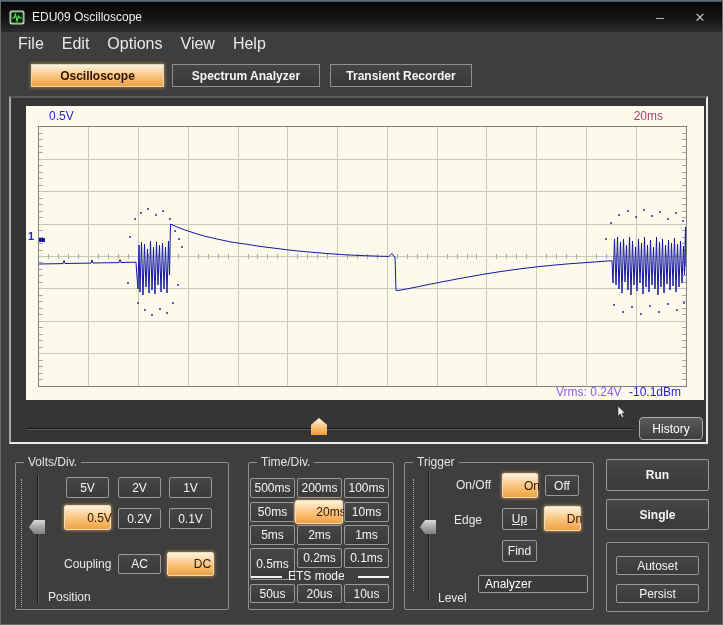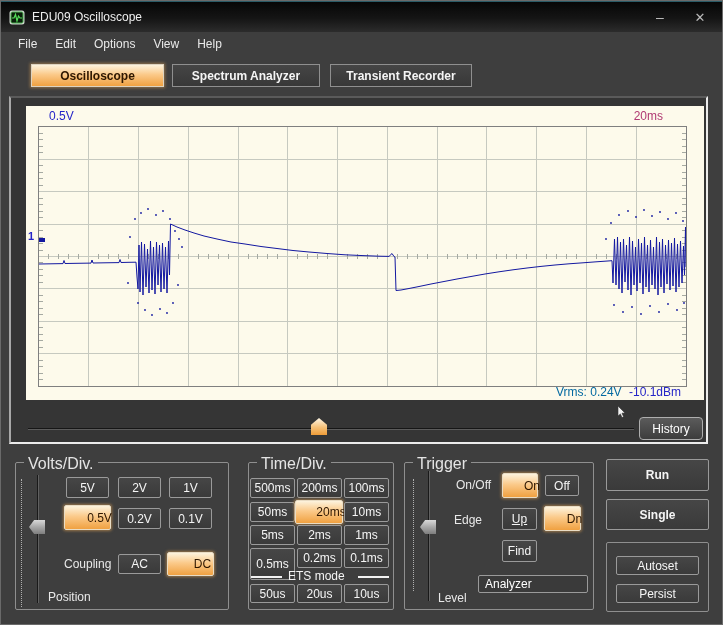--- a/index.html
+++ b/index.html
@@ -18,21 +18,21 @@
     border-top:1px solid #2a5a66;
   }
   .app-icon{position:absolute;left:8px;top:7px;width:17px;height:17px;}
   .title-text{position:absolute;left:31px;top:8px;font-size:12px;color:#efefef;}
   .win-btn{position:absolute;top:4px;width:28px;height:22px;display:flex;align-items:center;justify-content:center;
     color:#b9b9b9;font-size:14px;cursor:default;}
   .btn-min{right:48px;}
   .btn-close{right:8px;font-size:13px;}
   
   .menubar{position:absolute;left:0;top:30px;width:100%;height:25px;display:flex;align-items:center;padding-left:8px;box-sizing:border-box;}
-  .menu-item{font-size:12px;color:#e9e9e9;padding:3px 9px;}
+  .menu-item{font-size:16px;color:#e9e9e9;padding:3px 9px;}
   
   .tab{position:absolute;top:63px;height:23px;box-sizing:border-box;
     background:linear-gradient(180deg,#454545,#383838);
     border:1px solid #8f8f8f;color:#f5f5f5;font-size:12px;font-weight:bold;
     display:flex;align-items:center;justify-content:center;}
   .tab.active{
     background:linear-gradient(180deg,#fdf3dd 0%,#fbca8a 45%,#f0a141 100%);
     border:1px solid #ddd3c0;color:#33190082;color:#2e1700;
     box-shadow:0 0 3px 1px rgba(248,178,88,.45);}
   
@@ -52,21 +52,21 @@
   .hscroll-thumb{position:absolute;left:300px;top:320px;width:16px;height:17px;
     clip-path:polygon(50% 0,100% 40%,100% 100%,0 100%,0 40%);
     background:linear-gradient(180deg,#fff7e6 0%,#f6c178 55%,#ee9c38 100%);}
   .history-btn{position:absolute;left:628px;top:319px;width:62px;height:21px;
     background:linear-gradient(180deg,#5b5b5b,#3d3d3d);
     border:1px solid #aeaeae;border-radius:4px;color:#fff;font-size:12px;
     display:flex;align-items:center;justify-content:center;}
   .mouse-cursor{position:absolute;left:606px;top:308px;width:10px;height:14px;}
   
   .group{position:absolute;border:1px solid #8f8f8f;border-radius:2px;box-sizing:border-box;}
-  .legend{position:absolute;top:-8px;left:8px;background:#3e3e3e;padding:0 4px;font-size:16px;color:#e4e4e4;}
+  .legend{position:absolute;top:-8px;left:8px;background:#3e3e3e;padding:0 4px;font-size:12px;color:#e4e4e4;}
   
   .btn{position:absolute;box-sizing:border-box;
     background:linear-gradient(180deg,#464646,#3a3a3a);
     border:1px solid #9a9a9a;border-radius:2px;color:#f5f5f5;font-size:12px;
     display:flex;align-items:center;justify-content:center;}
   .btn.sel{
     background:linear-gradient(180deg,#fdf3dd 0%,#fbca8a 45%,#f0a141 100%);
     border:1px solid #e9dcc4;color:#2e1700;
     box-shadow:0 0 3px 1px rgba(248,178,88,.5);padding-left:24px;}
   .big{font-size:12px;font-weight:bold;}
@@ -290,21 +290,21 @@
             <circle cx="593" cy="180" r="0.9" fill="#1318a0"></circle>
             <circle cx="602" cy="187" r="0.9" fill="#1318a0"></circle>
             <circle cx="611" cy="179" r="0.9" fill="#1318a0"></circle>
             <circle cx="620" cy="185" r="0.9" fill="#1318a0"></circle>
             <circle cx="629" cy="177" r="0.9" fill="#1318a0"></circle>
             <circle cx="638" cy="183" r="0.9" fill="#1318a0"></circle>
             <circle cx="645" cy="176" r="0.9" fill="#1318a0"></circle>
             <rect x="0" y="111" width="6" height="4" fill="#1318a0"></rect>
           </svg>
       </div>
-      <span class="lbl-vrms" style="color: #0369a1;">Vrms: 0.24V</span>
+      <span class="lbl-vrms" style="color: #8b5cf6;">Vrms: 0.24V</span>
       <span class="lbl-dbm" style="color: rgb(37, 37, 200);">-10.1dBm</span>
     </div>
     <div class="hscroll-track"></div>
     <div class="hscroll-thumb"></div>
     <div class="history-btn">History</div>
     <svg class="mouse-cursor" viewBox="0 0 10 14">
       <polygon points="1,0 1,10 3.4,7.9 5,11.6 6.6,10.8 5,7.2 8,7" fill="#f4f4f4" stroke="#333" stroke-width="0.6"></polygon>
     </svg>
   </div>
 

